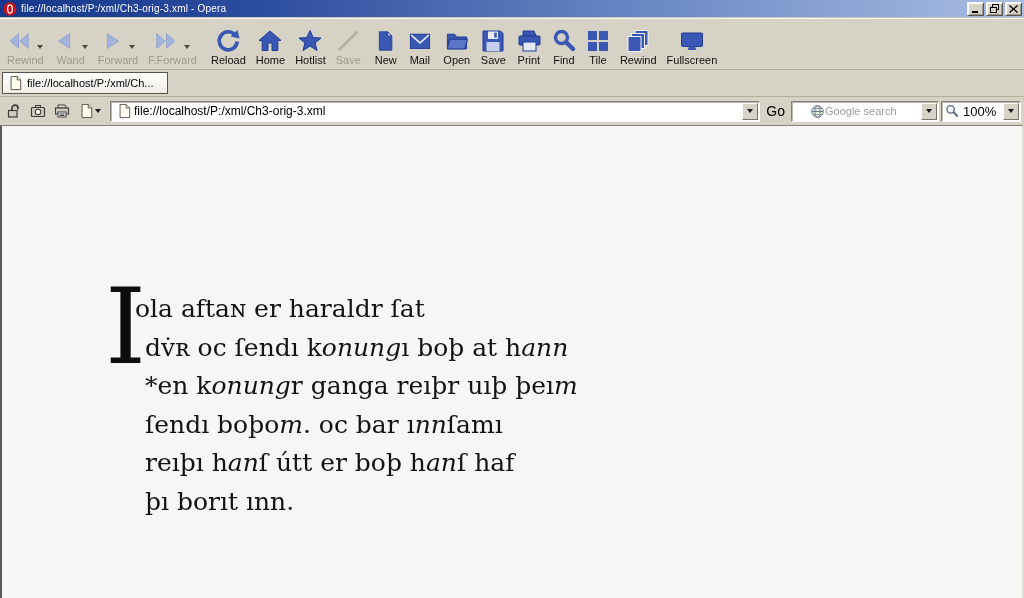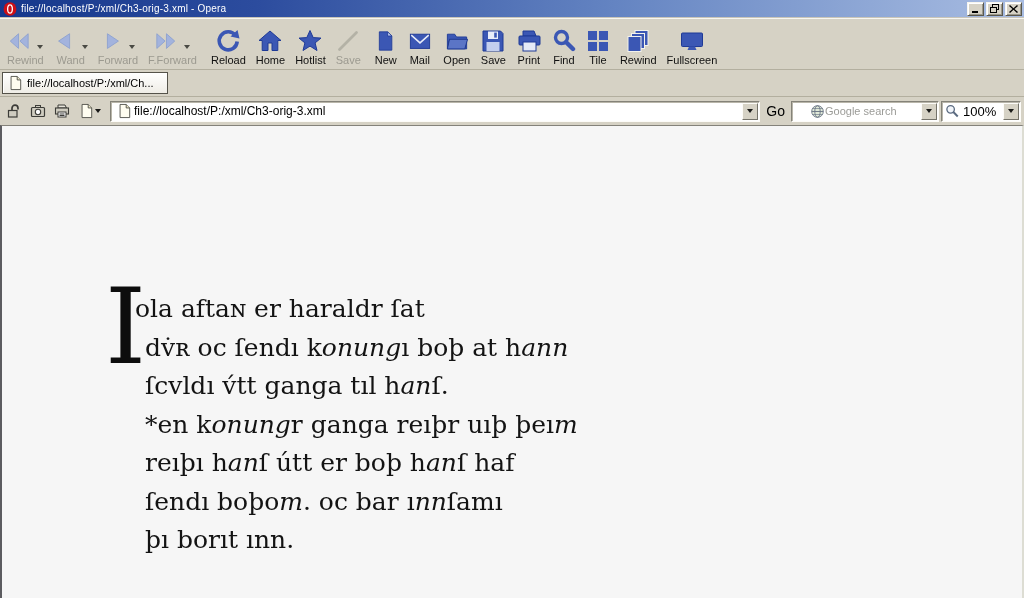--- a/index.html
+++ b/index.html
@@ -424,22 +424,21 @@
         </span>
     </div>
   </div>
 
   <div class="content">
     <div class="text-block">
       <span class="dropcap">I</span>
       <div id="lines">
           <div class="line indent"><span>ola aftaɴ er haraldr ſat</span></div>
           <div class="line"><span>dv̇ʀ oc ſendı k</span><span class="ital">onung</span><span>ı boþ at h</span><span class="ital">ann</span></div>
-          <div class="line"><span>ſcvldı v́tt ganga tıl h</span><span class="ital">an</span><span>ſ.</span></div>
           <div class="line"><span>*en k</span><span class="ital">onung</span><span>r ganga reıþr uıþ þeı</span><span class="ital">m</span></div>
+          <div class="line"><span>ſendı boþo</span><span class="ital">m</span><span>. oc bar ı</span><span class="ital">nn</span><span>ſamı</span></div>
           <div class="line"><span>reıþı h</span><span class="ital">an</span><span>ſ útt er boþ h</span><span class="ital">an</span><span>ſ haf</span></div>
-          <div class="line"><span>ſendı boþo</span><span class="ital">m</span><span>. oc bar ı</span><span class="ital">nn</span><span>ſamı</span></div>
           <div class="line"><span>þı borıt ınn.</span></div>
         </div>
     </div>
   </div>
 
 </div>
 
 </body></html>

